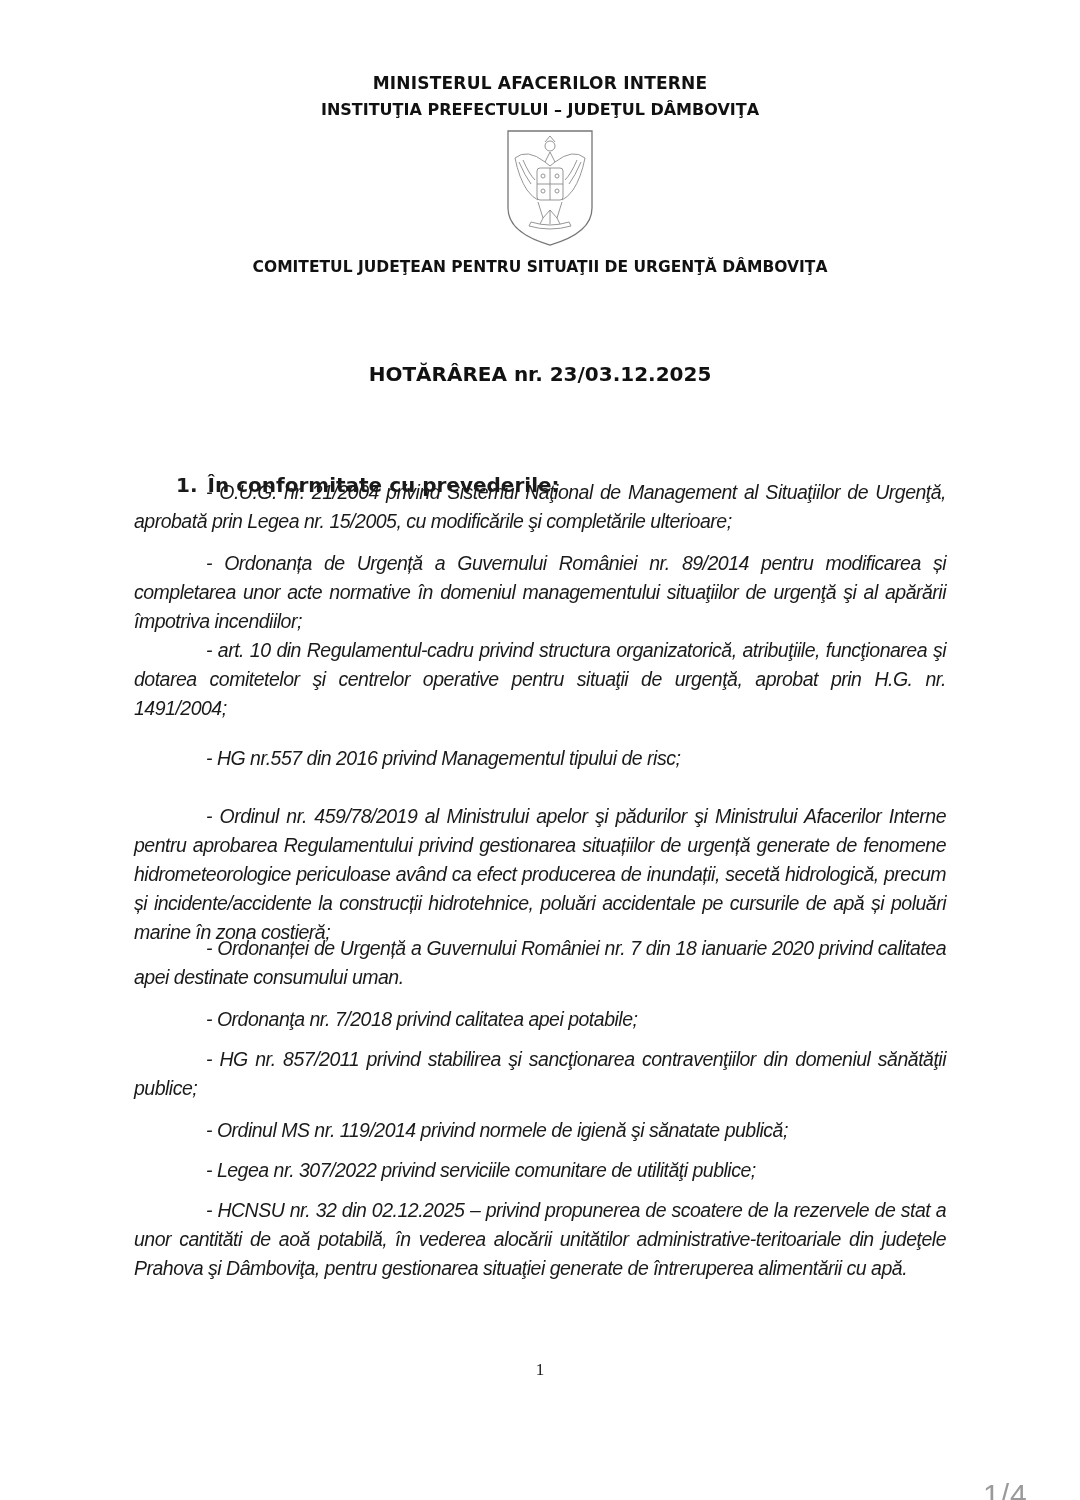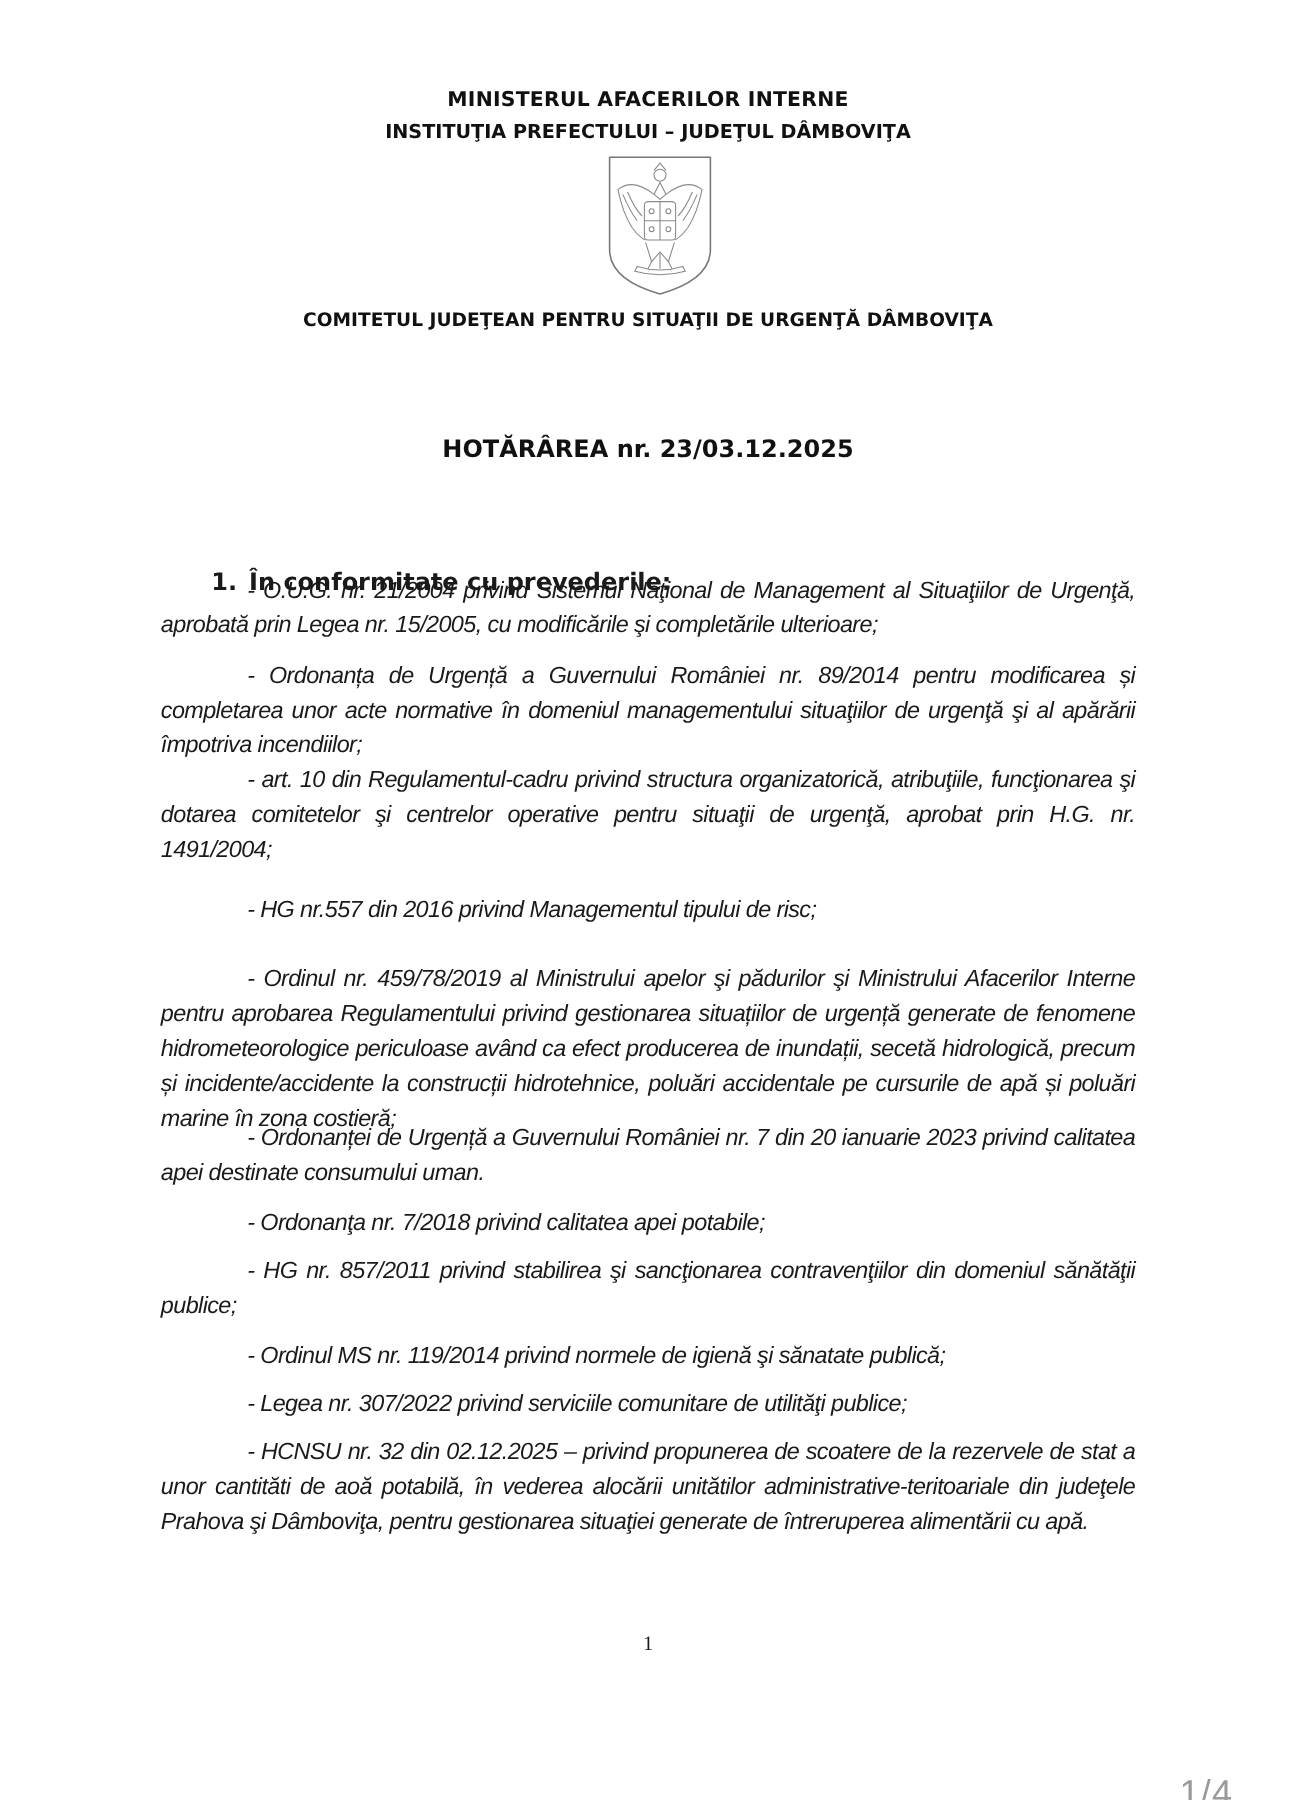--- a/index.html
+++ b/index.html
@@ -61,21 +61,21 @@
 
   <div class="sec">
     <span class="num">1.</span><span>În conformitate cu prevederile:</span>
   </div>
 
   <div class="para" style="top:478px"><span class="indent"></span><span>- O.U.G. nr. 21/2004 privind Sistemul Naţional de Management al Situaţiilor de Urgenţă, aprobată prin Legea nr. 15/2005, cu modificările şi completările ulterioare;</span></div>
   <div class="para" style="top:549px"><span class="indent"></span><span>- Ordonanța de Urgență a Guvernului României nr. 89/2014 pentru modificarea și completarea unor acte normative în domeniul managementului situaţiilor de urgenţă şi al apărării împotriva incendiilor;</span></div>
   <div class="para" style="top:636px"><span class="indent"></span><span>- art. 10 din Regulamentul-cadru privind structura organizatorică, atribuţiile, funcţionarea şi dotarea comitetelor şi centrelor operative pentru situaţii de urgenţă, aprobat prin H.G. nr. 1491/2004;</span></div>
   <div class="para" style="top:744px"><span class="indent"></span><span>- HG nr.557 din 2016 privind Managementul tipului de risc;</span></div>
   <div class="para" style="top:802px"><span class="indent"></span><span>- Ordinul nr. 459/78/2019 al Ministrului apelor şi pădurilor şi Ministrului Afacerilor Interne pentru aprobarea Regulamentului privind gestionarea situațiilor de urgență generate de fenomene hidrometeorologice periculoase având ca efect producerea de inundații, secetă hidrologică, precum și incidente/accidente la construcții hidrotehnice, poluări accidentale pe cursurile de apă și poluări marine în zona costieră;</span></div>
-  <div class="para" style="top:934px"><span class="indent"></span><span>-  Ordonanței de Urgență a Guvernului României nr. 7 din 20 ianuarie 2023 privind calitatea apei destinate consumului uman.</span></div>
+  <div class="para" style="top:934px"><span class="indent"></span><span>-  Ordonanței de Urgență a Guvernului României nr. 7 din 18 ianuarie 2020 privind calitatea apei destinate consumului uman.</span></div>
   <div class="para" style="top:1005px"><span class="indent"></span><span>- Ordonanţa nr. 7/2018 privind calitatea apei potabile;</span></div>
   <div class="para" style="top:1045px"><span class="indent"></span><span>- HG nr. 857/2011 privind stabilirea şi sancţionarea contravenţiilor din domeniul sănătăţii publice;</span></div>
   <div class="para" style="top:1116px"><span class="indent"></span><span>- Ordinul MS nr. 119/2014 privind normele de igienă şi sănatate publică;</span></div>
   <div class="para" style="top:1156px"><span class="indent"></span><span>- Legea nr. 307/2022 privind serviciile comunitare de utilităţi publice;</span></div>
   <div class="para" style="top:1196px"><span class="indent"></span><span>- HCNSU nr. 32 din 02.12.2025 – privind propunerea de scoatere de la rezervele de stat a unor cantităti de aoă potabilă, în vederea alocării unitătilor administrative-teritoariale din judeţele Prahova şi Dâmboviţa, pentru gestionarea situaţiei generate de întreruperea alimentării cu apă.</span></div>
 
   <div class="pagenum">1</div>
 </div>
 
 <div class="counter">1/4</div>

